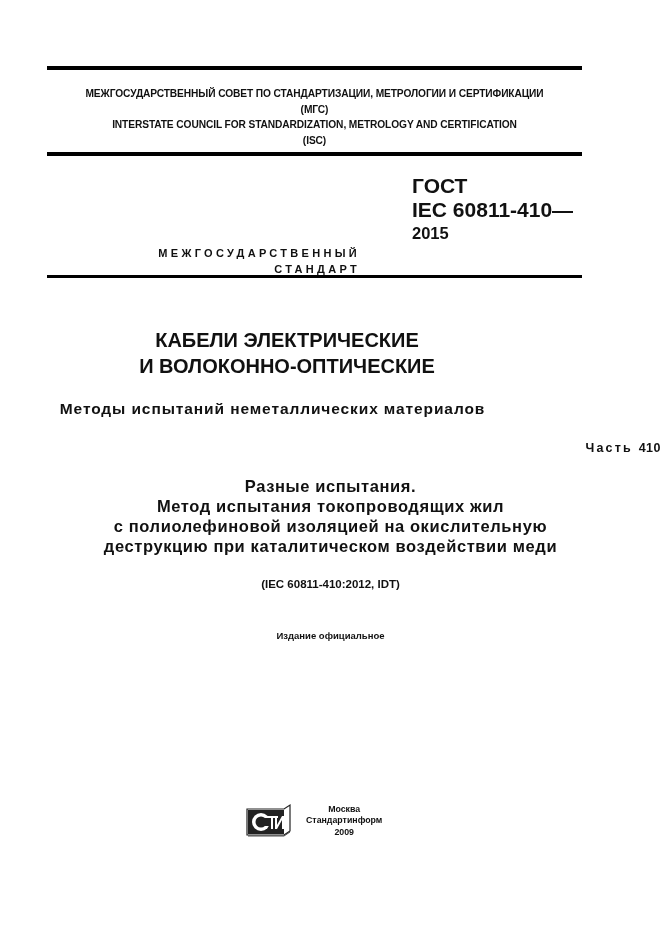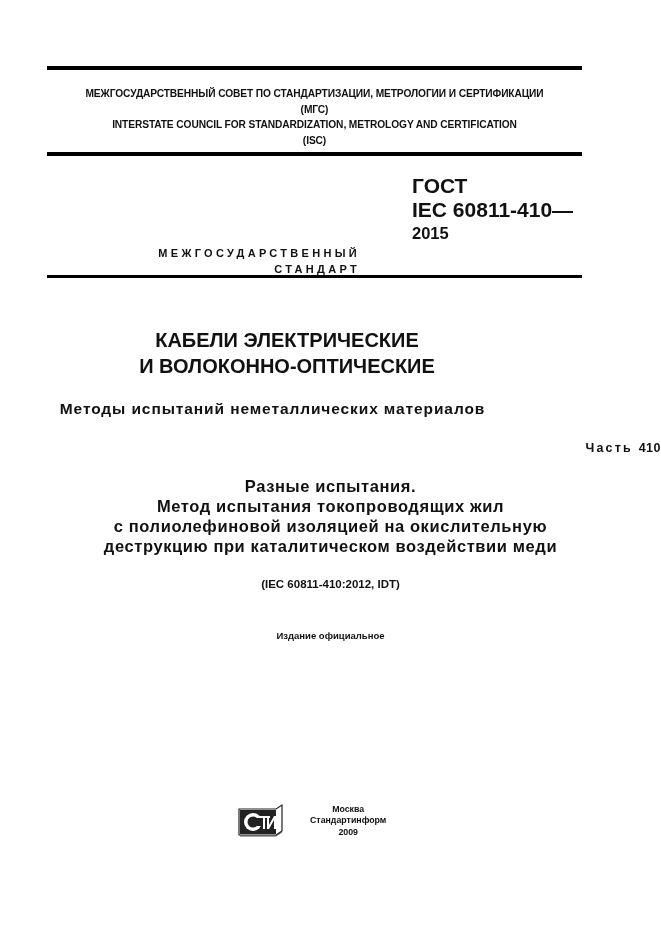--- a/index.html
+++ b/index.html
@@ -116,25 +116,25 @@
       position: absolute;
       left: 0;
       width: 661px;
       top: 630px;
       text-align: center;
       font-weight: bold;
       font-size: 9.5px;
     }
     .publisher {
       position: absolute;
-      left: 236px;
+      left: 244px;
       top: 803px;
       display: flex;
       align-items: center;
-      gap: 24px;
+      gap: 12px;
     }
     .logo {
       width: 50px;
       height: 36px;
     }
     .pub-text {
       text-align: center;
       font-weight: bold;
       font-size: 8.8px;
       line-height: 11.5px;

